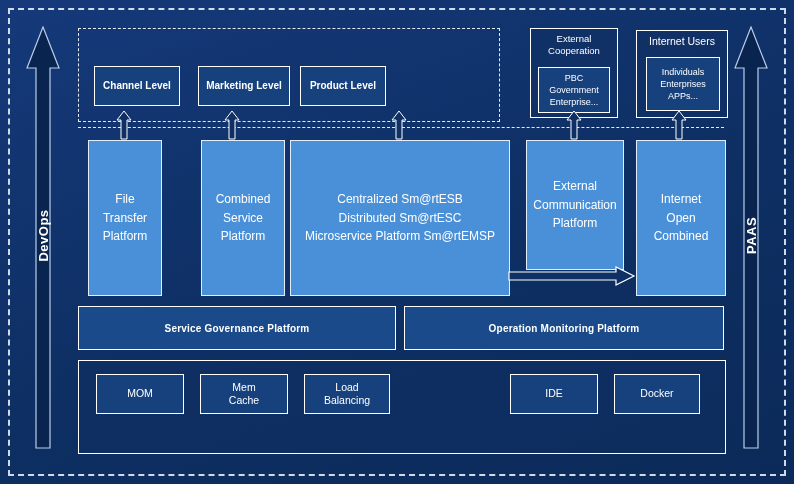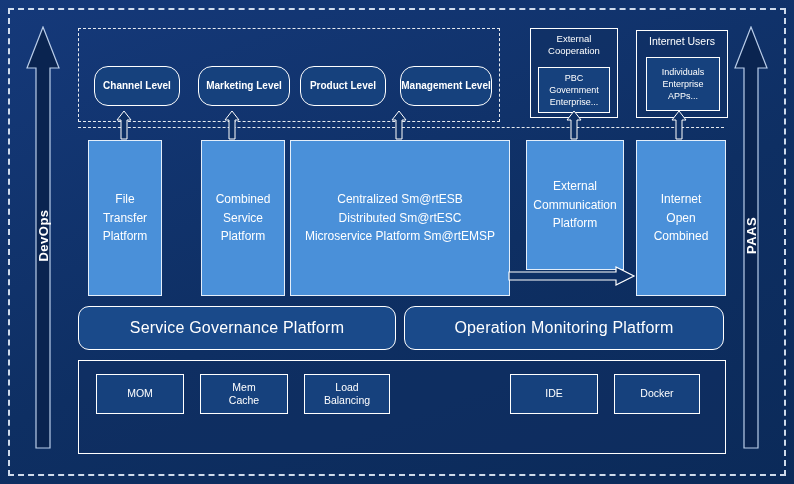--- a/index.html
+++ b/index.html
@@ -8,23 +8,23 @@
          background:linear-gradient(160deg,#15397a 0%,#0e2f63 55%,#0b2a59 100%);}
   .abs{position:absolute;}
   .frame{position:absolute;left:8px;top:8px;width:774px;height:464px;border:2px dashed rgba(224,234,248,.92);}
   .box{position:absolute;border:1px solid #fff;display:flex;align-items:center;justify-content:center;
        text-align:center;white-space:pre-line;}
   .group{position:absolute;border:1px solid #fff;}
   .dashed-wrap{position:absolute;border:1px dashed rgba(255,255,255,.9);}
   .dashline{position:absolute;border-top:1px dashed rgba(255,255,255,.9);}
   .dark{background:#16417d;}
   .panelbg{background:rgba(16,48,98,.55);}
-  .lvl{font-size:10px;font-weight:bold;line-height:1.25;border-radius:14px;}
+  .lvl{font-size:10px;font-weight:bold;line-height:1.25;}
   .platform{background:#4a90d9;border:1px solid rgba(255,255,255,.85);font-size:12px;line-height:1.55;}
-  .gov{background:#1a4a8a;font-weight:normal;font-size:16px;letter-spacing:.2px;border-radius:11px;}
+  .gov{background:#1a4a8a;font-weight:bold;font-size:10px;letter-spacing:.2px;}
   .small{font-size:10.5px;line-height:1.25;}
   .bar{background:#123a72;font-weight:bold;font-size:12px;letter-spacing:.2px;}
   .rail-label{position:absolute;width:60px;text-align:center;font-weight:bold;font-size:13px;
               letter-spacing:.5px;transform:rotate(-90deg);}
   .grp-title{position:absolute;top:4px;left:0;right:0;text-align:center;font-size:9.5px;
              line-height:1.25;white-space:pre-line;}
   .grp-title.bold{font-weight:normal;font-size:10.5px;}
   .inner-note{font-size:9px;line-height:1.35;}
 </style>
 </head>
@@ -42,33 +42,32 @@
   <svg class="abs" style="left:734px;top:26px" width="34" height="424" viewBox="0 0 34 424">
     <polygon points="17,1 33,42 24,42 24,422 10,422 10,42 1,42" fill="#0a2450" stroke="#b9cde9" stroke-width="1.2"></polygon>
   </svg>
   <div class="rail-label" style="left:721px;top:228px">PAAS</div>
 
   <div class="dashed-wrap" style="left:78px;top:28px;width:420px;height:92px"></div>
 
   <div class="box dark lvl" style="left:94px;top:66px;width:84px;height:38px">Channel Level</div>
   <div class="box dark lvl" style="left:198px;top:66px;width:90px;height:38px">Marketing Level</div>
   <div class="box dark lvl" style="left:300px;top:66px;width:84px;height:38px">Product Level</div>
-  <div class="box dark lvl" style="left:400px;top:66px;width:90px;height:38px">Management Level</div>
 
   <div class="group panelbg" style="left:530px;top:28px;width:86px;height:88px">
     <div class="grp-title">External
 Cooperation</div>
     <div class="box dark inner-note" style="left:7px;top:38px;width:70px;height:44px">PBC Government
 Enterprise...</div>
   </div>
 
   <div class="group panelbg" style="left:636px;top:30px;width:90px;height:86px">
     <div class="grp-title bold">Internet Users</div>
     <div class="box dark inner-note" style="left:9px;top:26px;width:72px;height:52px">Individuals
-Enterprise
+Enterprises
 APPs...</div>
   </div>
 
   <div class="dashline" style="left:78px;top:127px;width:646px"></div>
 
   <svg class="abs" style="left:116px;top:110px" width="16" height="30" viewBox="0 0 16 30">
     <polygon points="8,1 15,10 11,10 11,29 5,29 5,10 1,10" fill="#0e3065" stroke="#fff" stroke-width="1"></polygon>
   </svg>
   <svg class="abs" style="left:224px;top:110px" width="16" height="30" viewBox="0 0 16 30">
     <polygon points="8,1 15,10 11,10 11,29 5,29 5,10 1,10" fill="#0e3065" stroke="#fff" stroke-width="1"></polygon>

